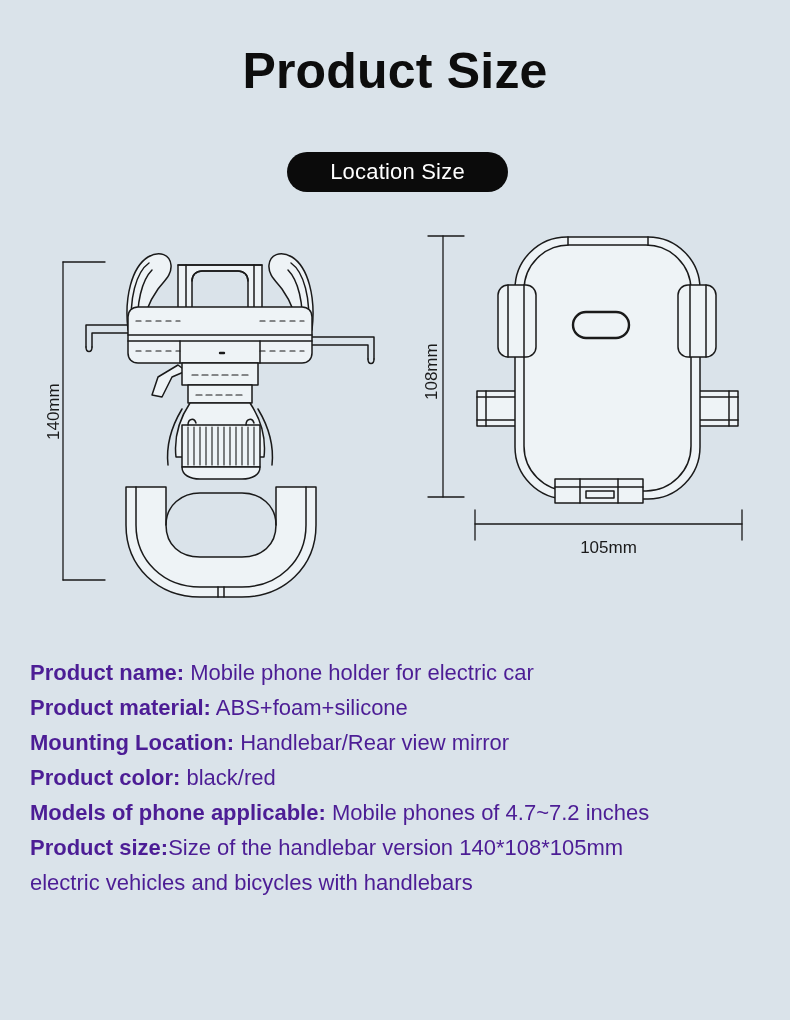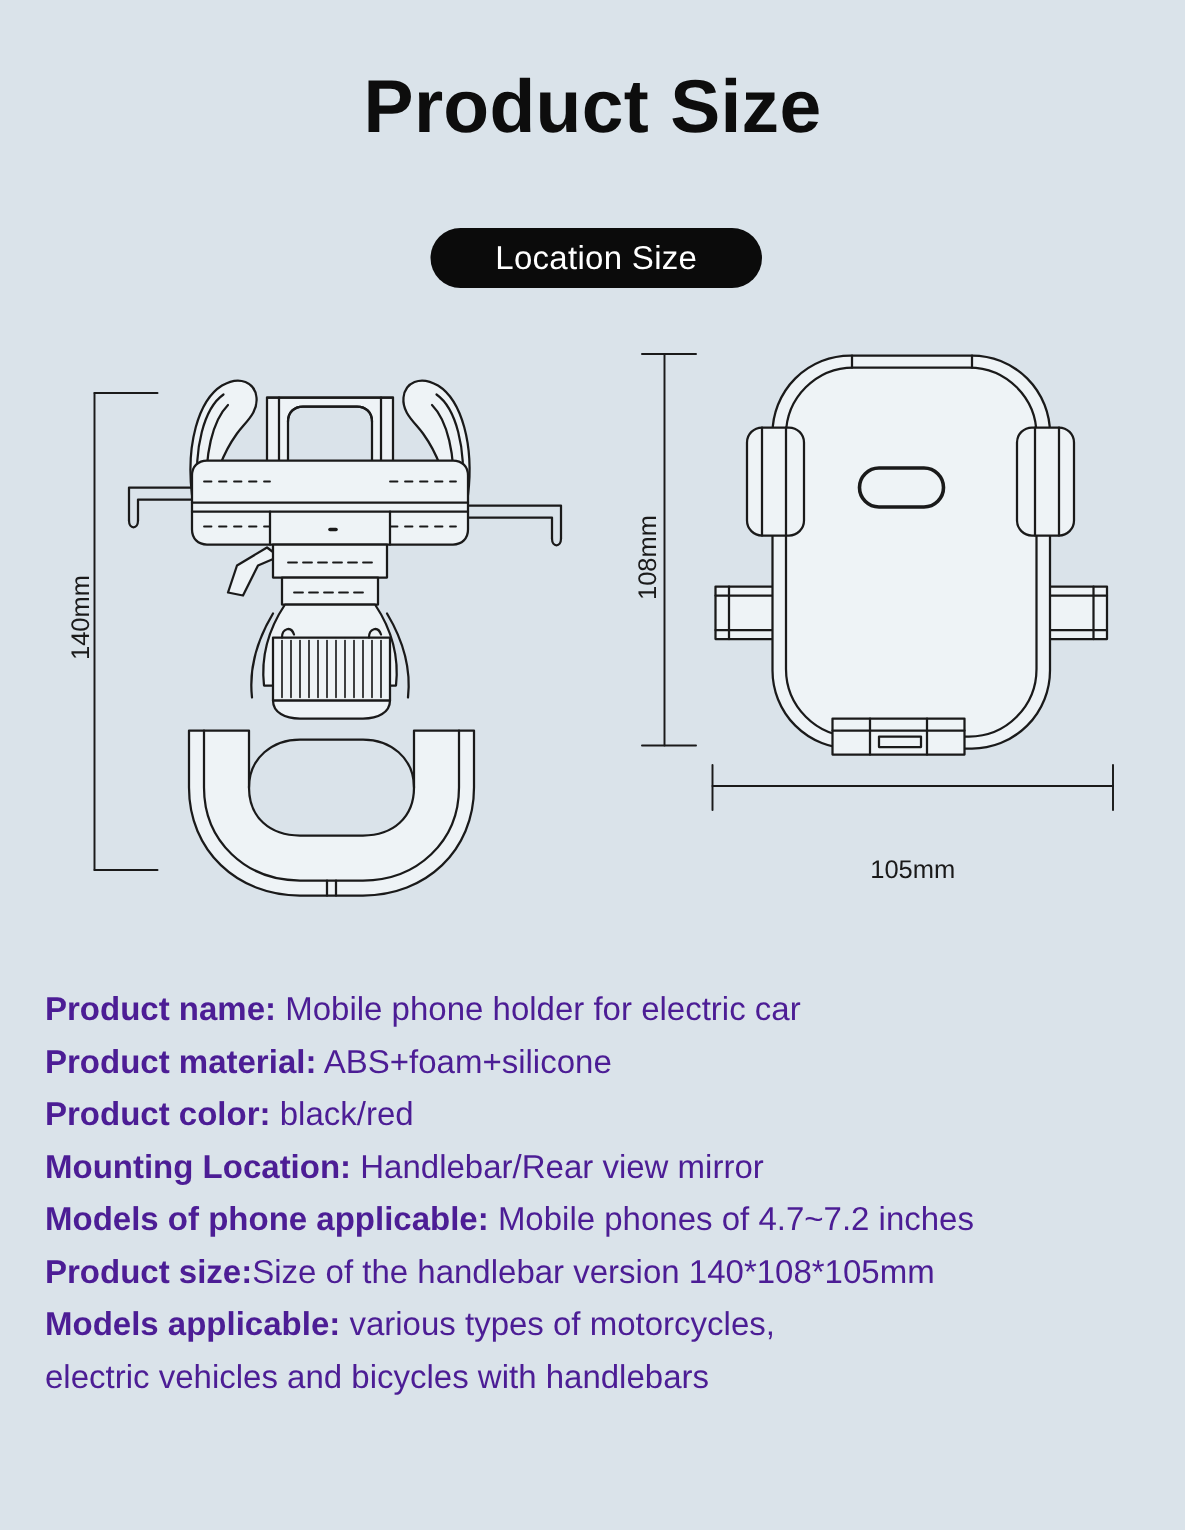--- a/index.html
+++ b/index.html
@@ -73,21 +73,20 @@
     transform: rotate(-90deg);
   }
 
   #dim-140 { left: 44px;  top: 440px; }
   #dim-108 { left: 422px; top: 400px; }
   #dim-105 {
     left: 475px;
     top: 538px;
     width: 267px;
     text-align: center;
-    margin-top: 32px;
   }
 
   
   .spec-list {
     position: absolute;
     left: 30px;
     top: 655px;
     width: 750px;
   }
   .spec-row {
@@ -311,36 +310,33 @@
 
     <div class="spec-row">
       <span class="spec-label">Product name:</span><span> </span><span class="spec-value">Mobile phone holder for electric car</span>
     </div>
 
     <div class="spec-row">
       <span class="spec-label">Product material:</span><span> </span><span class="spec-value">ABS+foam+silicone</span>
     </div>
 
     <div class="spec-row">
+      <span class="spec-label">Mounting Location:</span><span> </span><span class="spec-value">Handlebar/Rear view mirror</span>
+    </div>
+
+    <div class="spec-row">
       <span class="spec-label">Product color:</span><span> </span><span class="spec-value">black/red</span>
     </div>
 
     <div class="spec-row">
-      <span class="spec-label">Mounting Location:</span><span> </span><span class="spec-value">Handlebar/Rear view mirror</span>
-    </div>
-
-    <div class="spec-row">
       <span class="spec-label">Models of phone applicable:</span><span> </span><span class="spec-value">Mobile phones of 4.7~7.2 inches</span>
     </div>
 
     <div class="spec-row">
       <span class="spec-label">Product size:</span><span></span><span class="spec-value">Size of the handlebar version 140*108*105mm</span>
     </div>
 
-    <div class="spec-row">
-      <span class="spec-label">Models applicable:</span><span> </span><span class="spec-value">various types of motorcycles,</span>
-    </div>
 
     <div class="spec-row cont">electric vehicles and bicycles with handlebars</div>
 
   </div>
 
 </div>
 
 </body></html>

